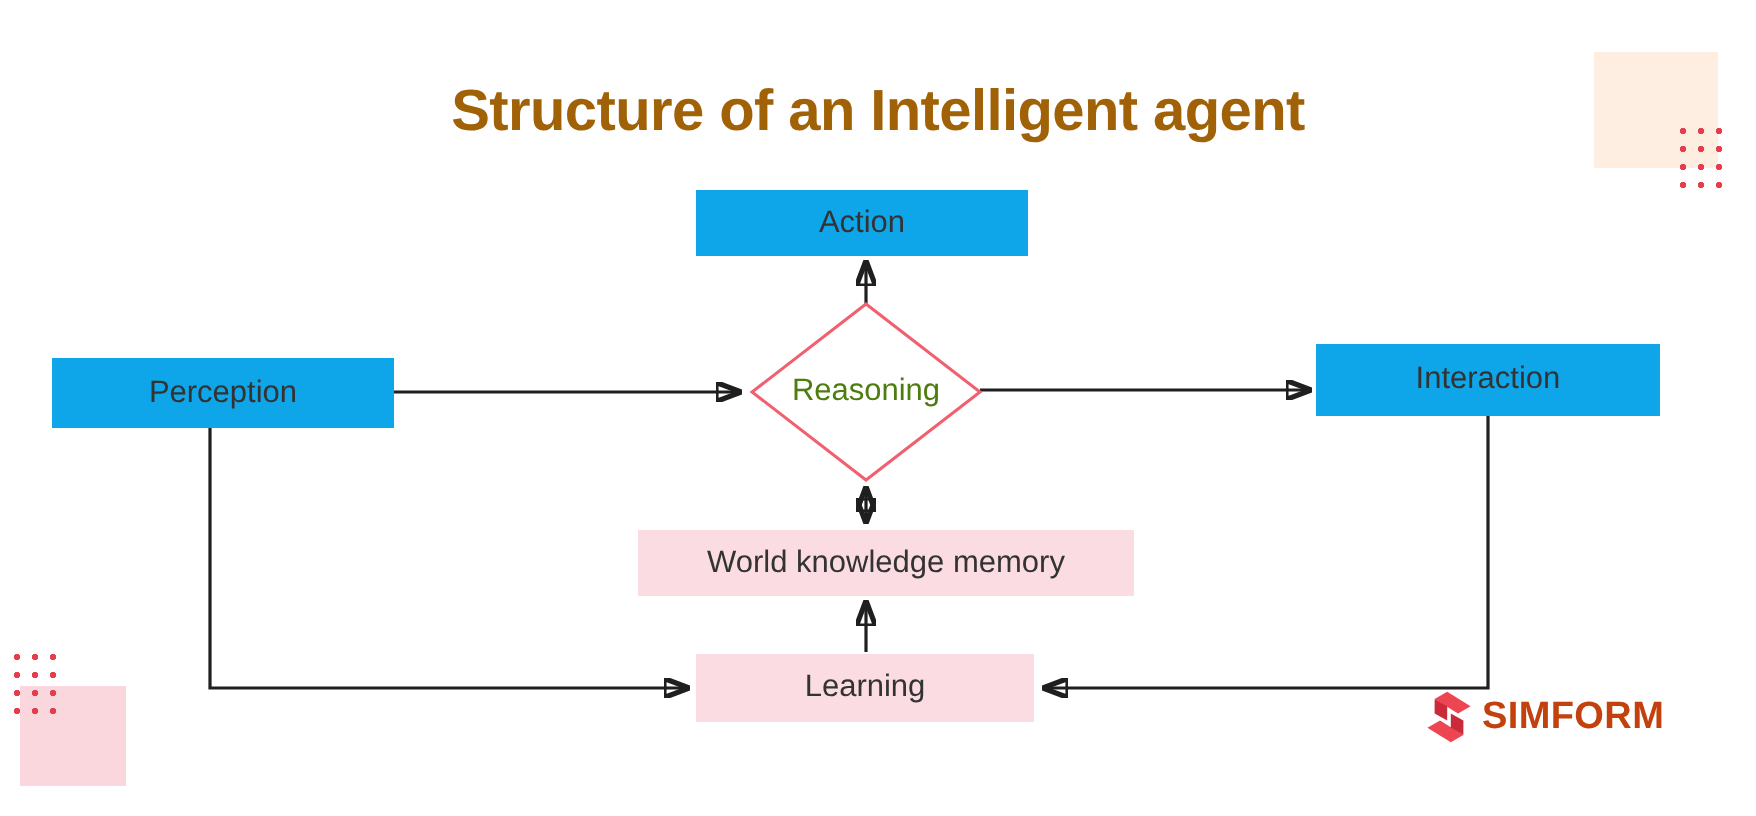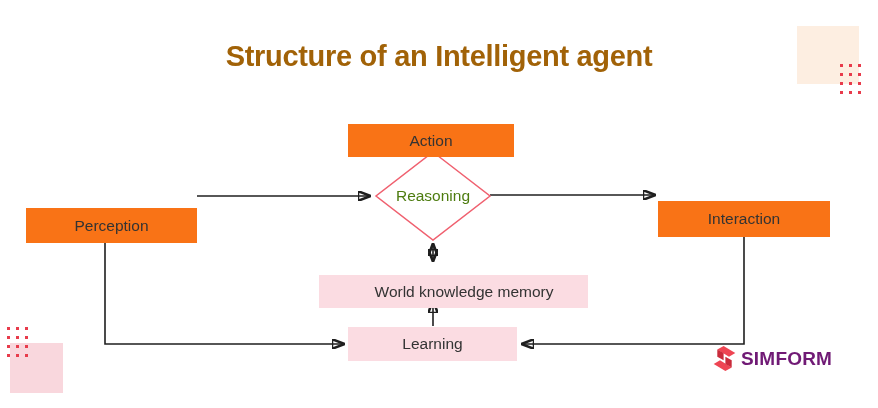--- a/index.html
+++ b/index.html
@@ -9,46 +9,46 @@
   }
   .title {
     position:absolute; left:0; right:0; top:40px; margin:0;
     text-align:center; font-size:29px; font-weight:700;
     color:#a16207; letter-spacing:-0.3px;
   }
   .node {
     position:absolute; display:flex; align-items:center; justify-content:center;
     font-size:15.5px; color:#333333; white-space:nowrap;
   }
-  .peach { background:#f97316;margin-top:29px; }
+  .peach { background:#0ea5e9; }
   .pink  { background:#fbdce2; }
   .node-action      { left:348px; top:95px;  width:166px; height:33px; }
   .node-perception  { left:26px;  top:179px; width:171px; height:35px; }
   .node-interaction { left:658px; top:172px; width:172px; height:36px; }
-  .node-memory      { left:319px; top:275px; width:248px; height:33px;padding-left:21px; }
+  .node-memory      { left:319px; top:265px; width:248px; height:33px; }
   .node-learning    { left:348px; top:327px; width:169px; height:34px; }
   .reason-label {
     position:absolute; left:376px; top:188px; width:114px; height:16px;
     display:flex; align-items:center; justify-content:center;
     font-size:15.5px; color:#4d7c0f;
   }
   .connectors { position:absolute; left:0; top:0; }
   .connectors path { stroke:#1f1f1f; stroke-width:1.6; fill:none; }
   .diamond { fill:#ffffff; stroke:#f0606f; stroke-width:1.5; }
   .square-tr { position:absolute; left:797px; top:26px;  width:62px; height:58px; background:#fdeee1; }
   .square-bl { position:absolute; left:10px;  top:343px; width:53px; height:50px; background:#f9d7dd; }
   .dots {
     position:absolute; width:27px; height:36px;
     background-image:radial-gradient(circle, #e83b4b 1.45px, rgba(232,59,75,0) 1.6px);
     background-size:9px 9px;
   }
   .dots-tr { left:837px; top:61px; }
   .dots-bl { left:4px;   top:324px; }
   .logo { position:absolute; left:711px; top:345px; display:flex; align-items:center; gap:3px; }
-  .logo-text { font-size:19px; font-weight:bold; color:#701a75; letter-spacing:0.2px;text-align:center; }
+  .logo-text { font-size:19px; font-weight:bold; color:#c2410c; letter-spacing:0.2px;text-align:center; }
 </style>
 </head>
 <body>
 
 <div class="canvas">
 
   <div class="square-tr"></div>
   <div class="dots dots-tr"></div>
   <div class="square-bl"></div>
   <div class="dots dots-bl"></div>

